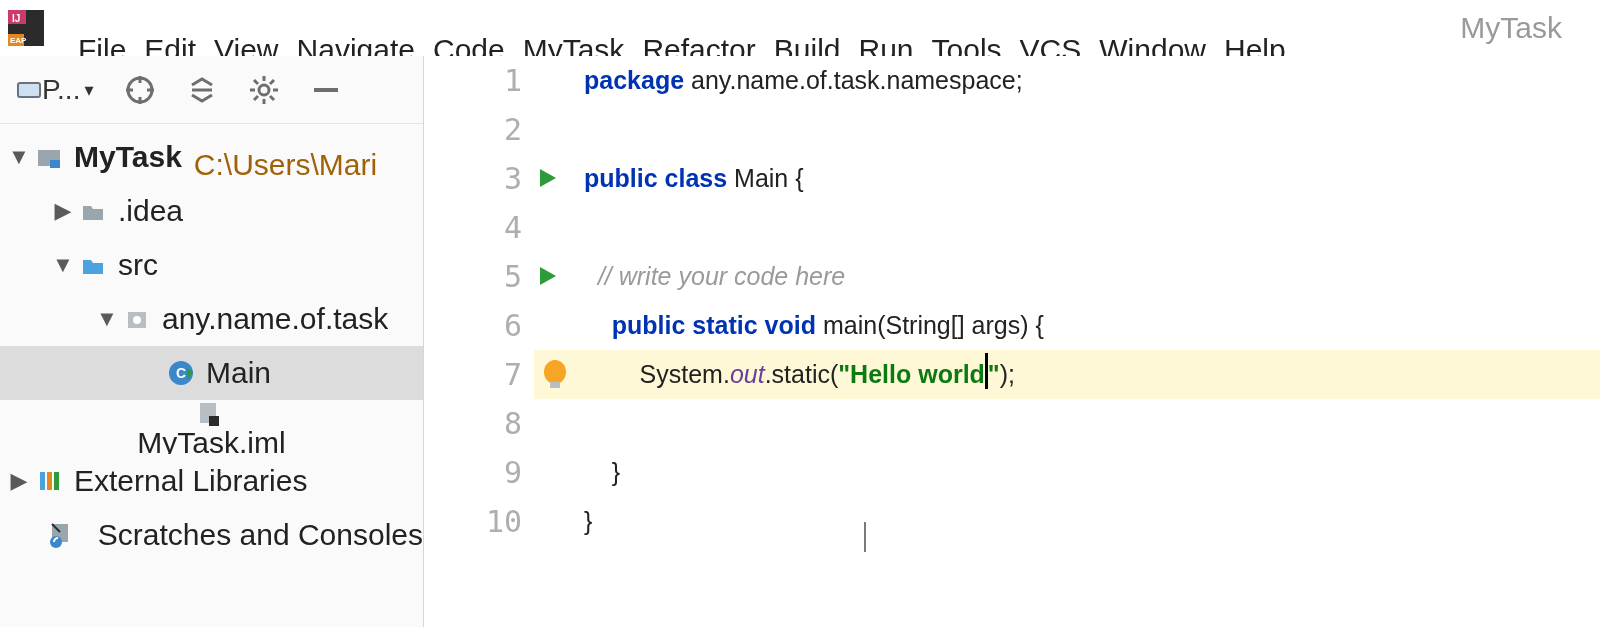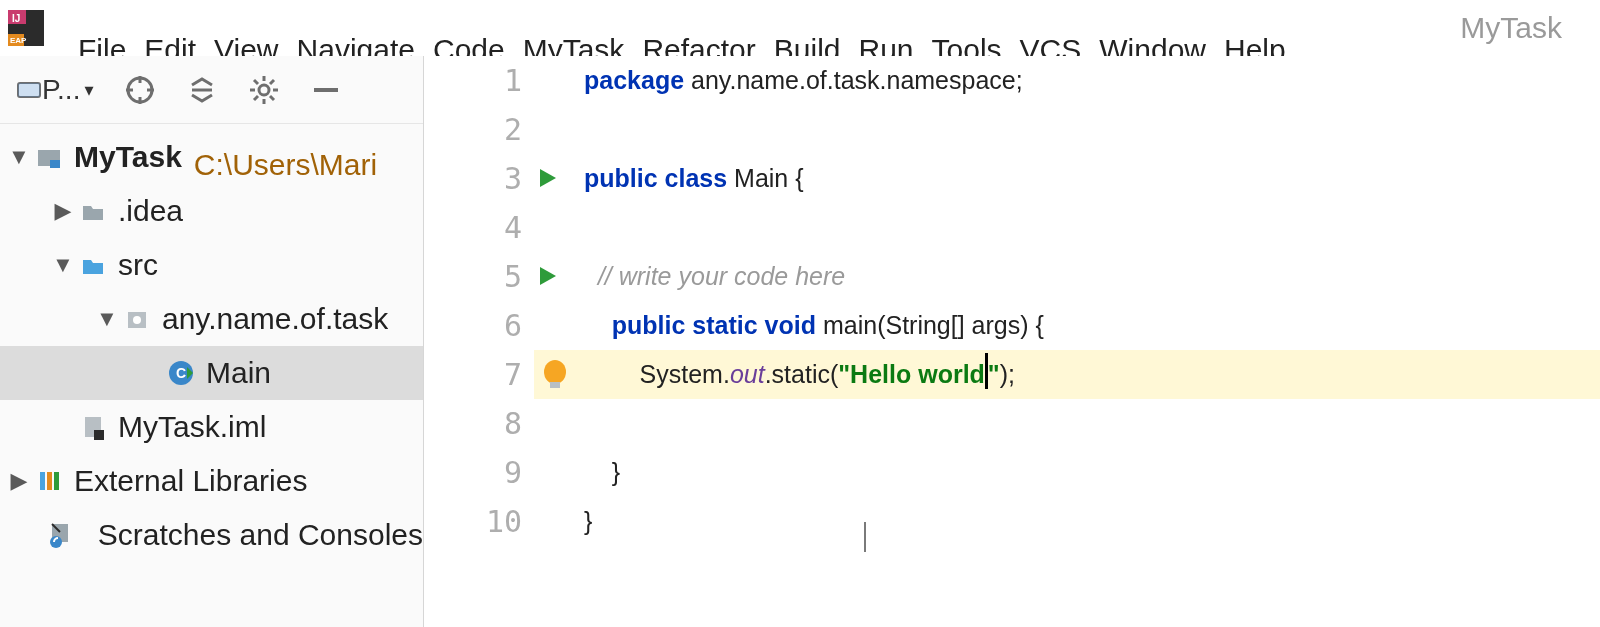--- a/index.html
+++ b/index.html
@@ -176,21 +176,21 @@
           <span class="tree-arrow"></span>
           <span class="tree-ic">
             <svg width="26" height="26">
               <circle cx="13" cy="13" r="12" fill="#3a87c9"></circle>
               <path d="M19 7 L25 13 L19 19 Z" fill="#2e9b3a"></path>
               <text x="8" y="18" font-size="14" fill="#fff" font-weight="700">C</text>
             </svg>
           </span>
           <span class="tree-label">Main</span>
         </div>
-        <div class="tree-row" style="padding-left: 50px;">
+        <div class="tree-row" style=" flex-direction: column;">
           <span class="tree-arrow"></span>
           <span class="tree-ic">
             <svg width="26" height="26">
               <rect x="5" y="3" width="16" height="20" fill="#b8bfc4"></rect>
               <rect x="14" y="16" width="10" height="10" fill="#2b2b2b"></rect>
             </svg>
           </span>
           <span class="tree-label">MyTask.iml</span>
         </div>
         <div class="tree-row" style="padding-left: 6px;">

